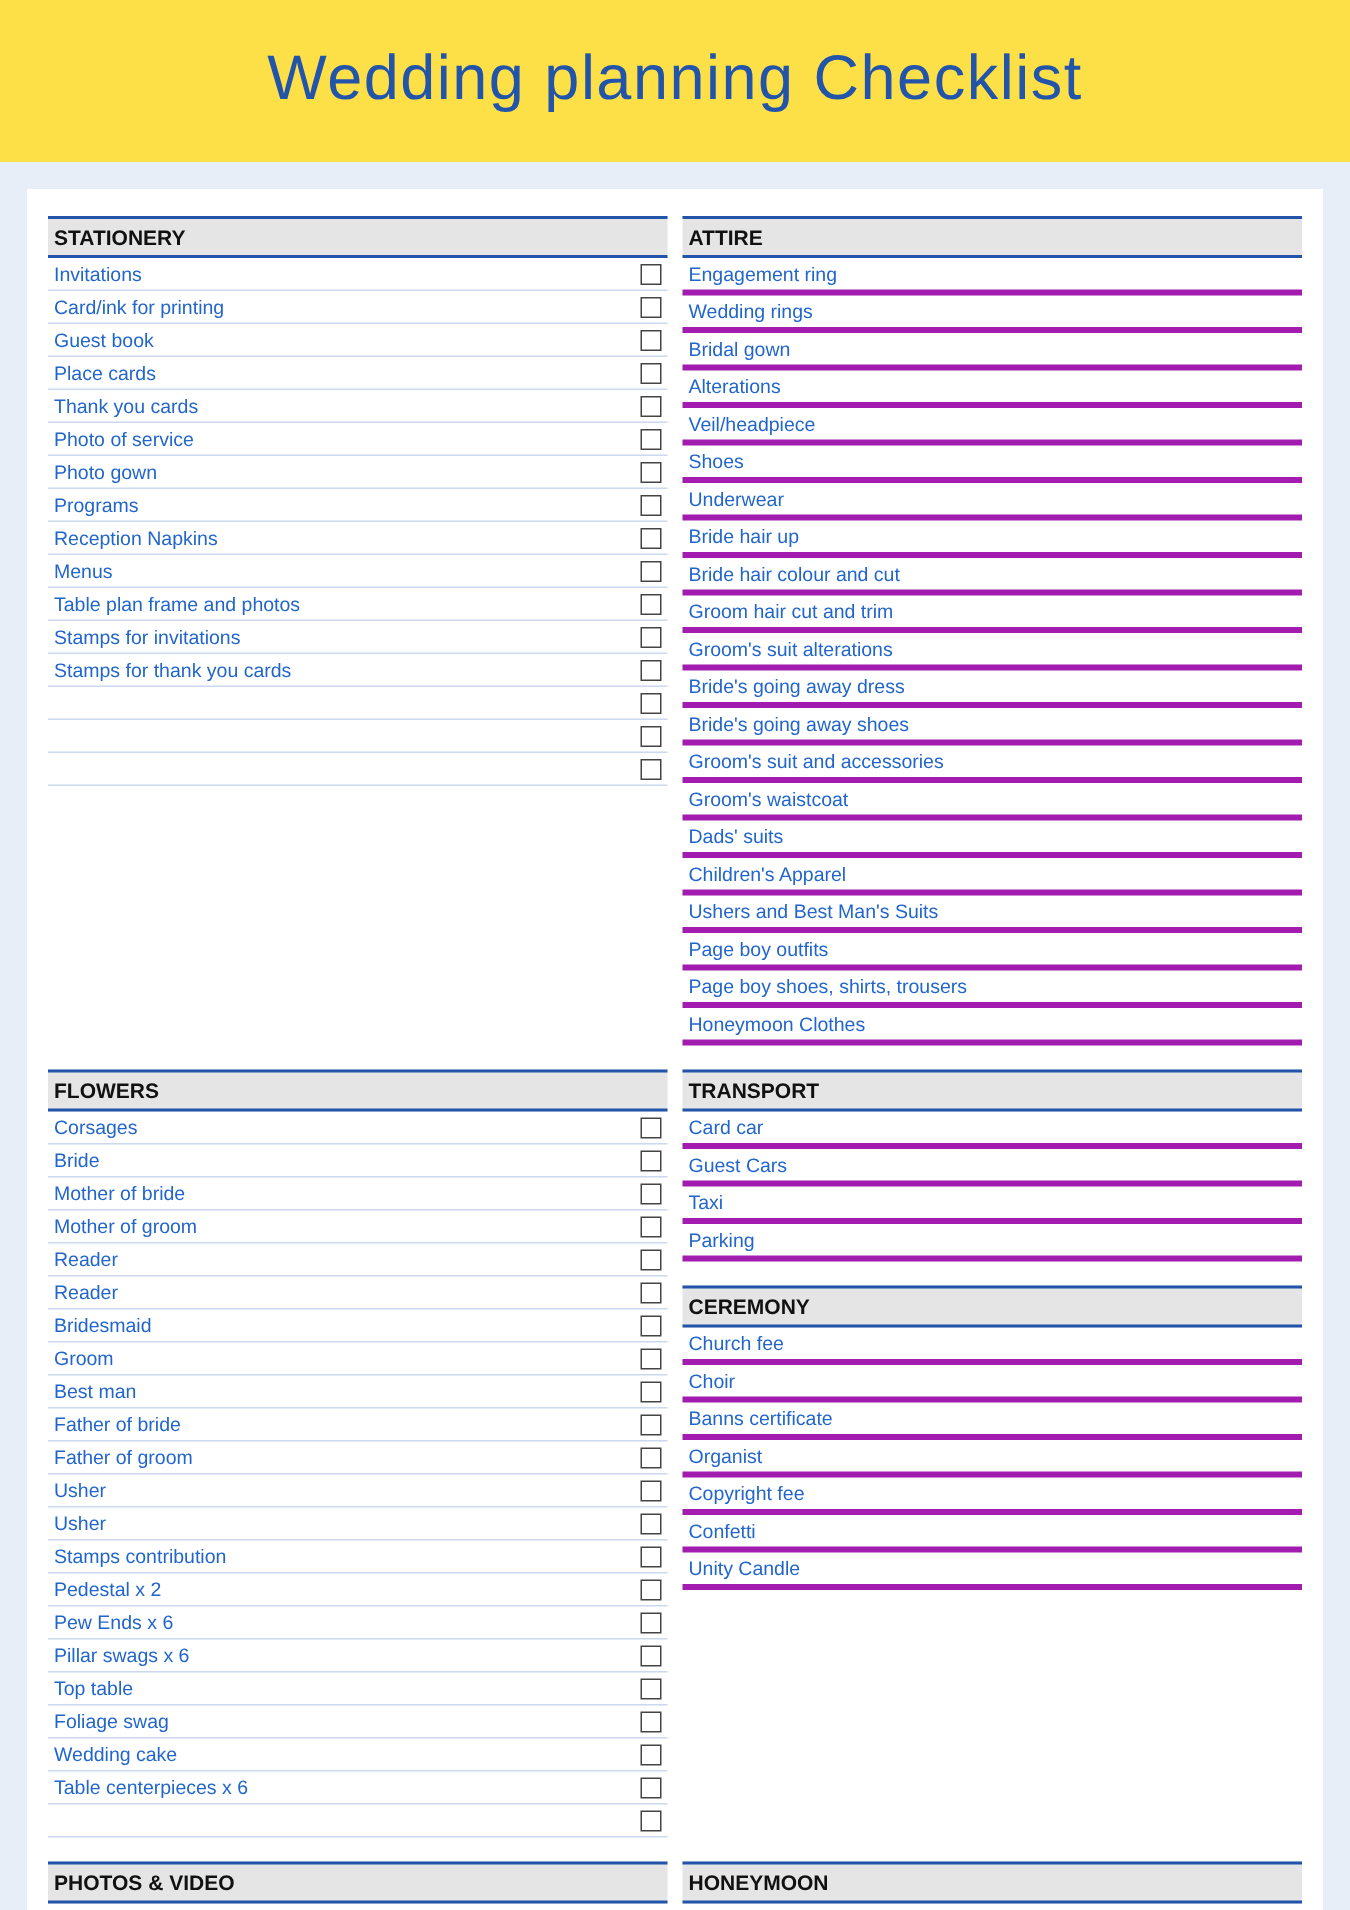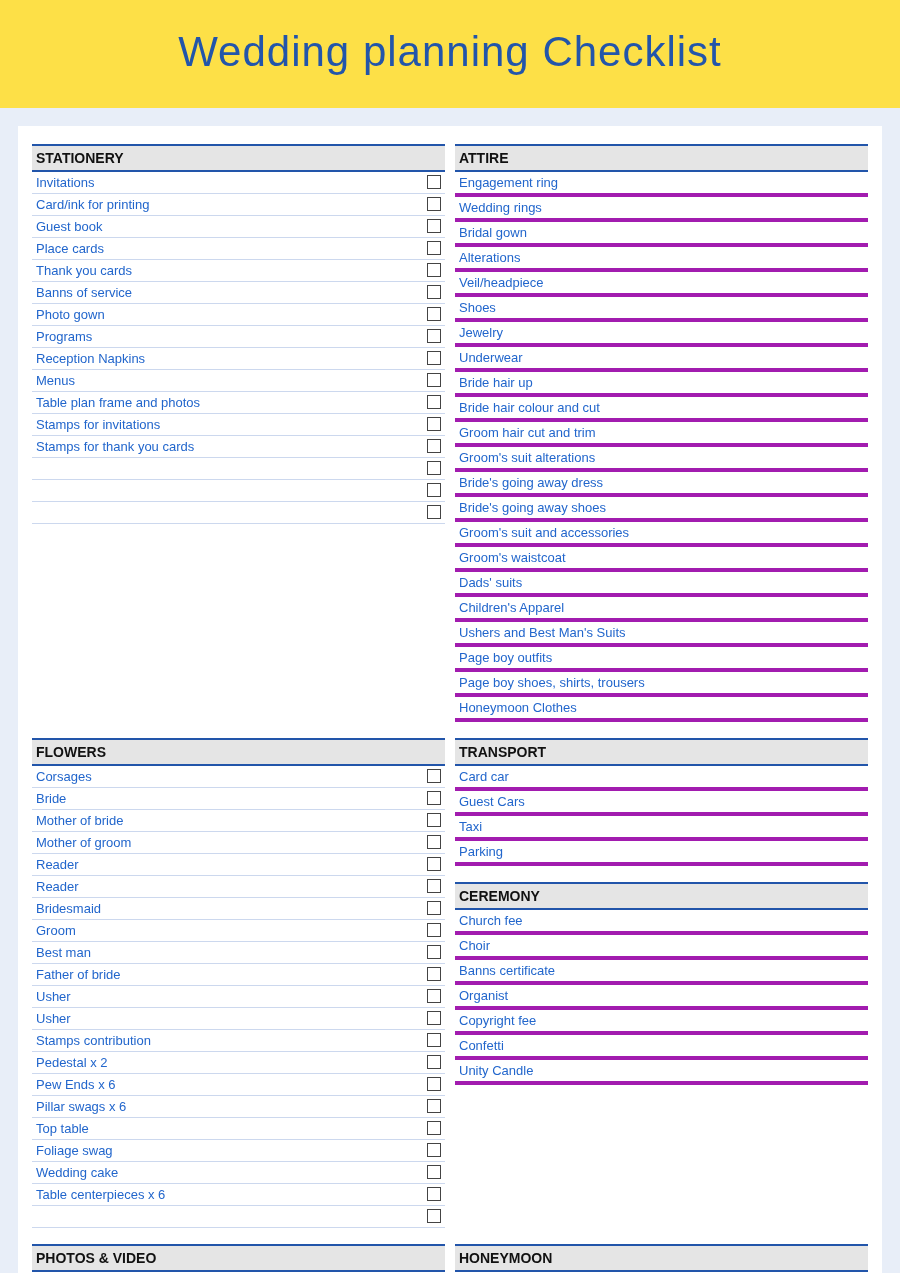--- a/index.html
+++ b/index.html
@@ -43,21 +43,21 @@
       color: #111;
       border-top: 2px solid #2255aa;
       border-bottom: 2px solid #2255aa;
       padding: 4px 4px;
       margin-bottom: 0;
       background: #e5e5e5;
     }
 
     .checklist-row {
       display: flex;
-      align-items: flex-start;
+      align-items: flex-end;
       justify-content: space-between;
       border-bottom: 1px solid #ccd8ee;
       padding: 3px 4px;
       min-height: 22px;
     }
 
     .checklist-row .item-label {
       color: #2266cc;
       font-size: 13px;
       flex: 1;
@@ -117,21 +117,21 @@
         </div>
         <div class="checklist-row">
           <span class="item-label">Place cards</span>
           <span class="checkbox"></span>
         </div>
         <div class="checklist-row">
           <span class="item-label">Thank you cards</span>
           <span class="checkbox"></span>
         </div>
         <div class="checklist-row">
-          <span class="item-label">Banns of service</span>
+          <span class="item-label">Photo of service</span>
           <span class="checkbox"></span>
         </div>
         <div class="checklist-row">
           <span class="item-label">Photo gown</span>
           <span class="checkbox"></span>
         </div>
         <div class="checklist-row">
           <span class="item-label">Programs</span>
           <span class="checkbox"></span>
         </div>
@@ -185,23 +185,20 @@
         <div class="attire-row">
           <span class="item-label">Alterations</span>
         </div>
         <div class="attire-row">
           <span class="item-label">Veil/headpiece</span>
         </div>
         <div class="attire-row">
           <span class="item-label">Shoes</span>
         </div>
         <div class="attire-row">
-          <span class="item-label">Jewelry</span>
-        </div>
-        <div class="attire-row">
           <span class="item-label">Underwear</span>
         </div>
         <div class="attire-row">
           <span class="item-label">Bride hair up</span>
         </div>
         <div class="attire-row">
           <span class="item-label">Bride hair colour and cut</span>
         </div>
         <div class="attire-row">
           <span class="item-label">Groom hair cut and trim</span>
@@ -276,20 +273,24 @@
         <div class="checklist-row">
           <span class="item-label">Groom</span>
           <span class="checkbox"></span>
         </div>
         <div class="checklist-row">
           <span class="item-label">Best man</span>
           <span class="checkbox"></span>
         </div>
         <div class="checklist-row">
           <span class="item-label">Father of bride</span>
+          <span class="checkbox"></span>
+        </div>
+        <div class="checklist-row">
+          <span class="item-label">Father of groom</span>
           <span class="checkbox"></span>
         </div>
         <div class="checklist-row">
           <span class="item-label">Usher</span>
           <span class="checkbox"></span>
         </div>
         <div class="checklist-row">
           <span class="item-label">Usher</span>
           <span class="checkbox"></span>
         </div>

